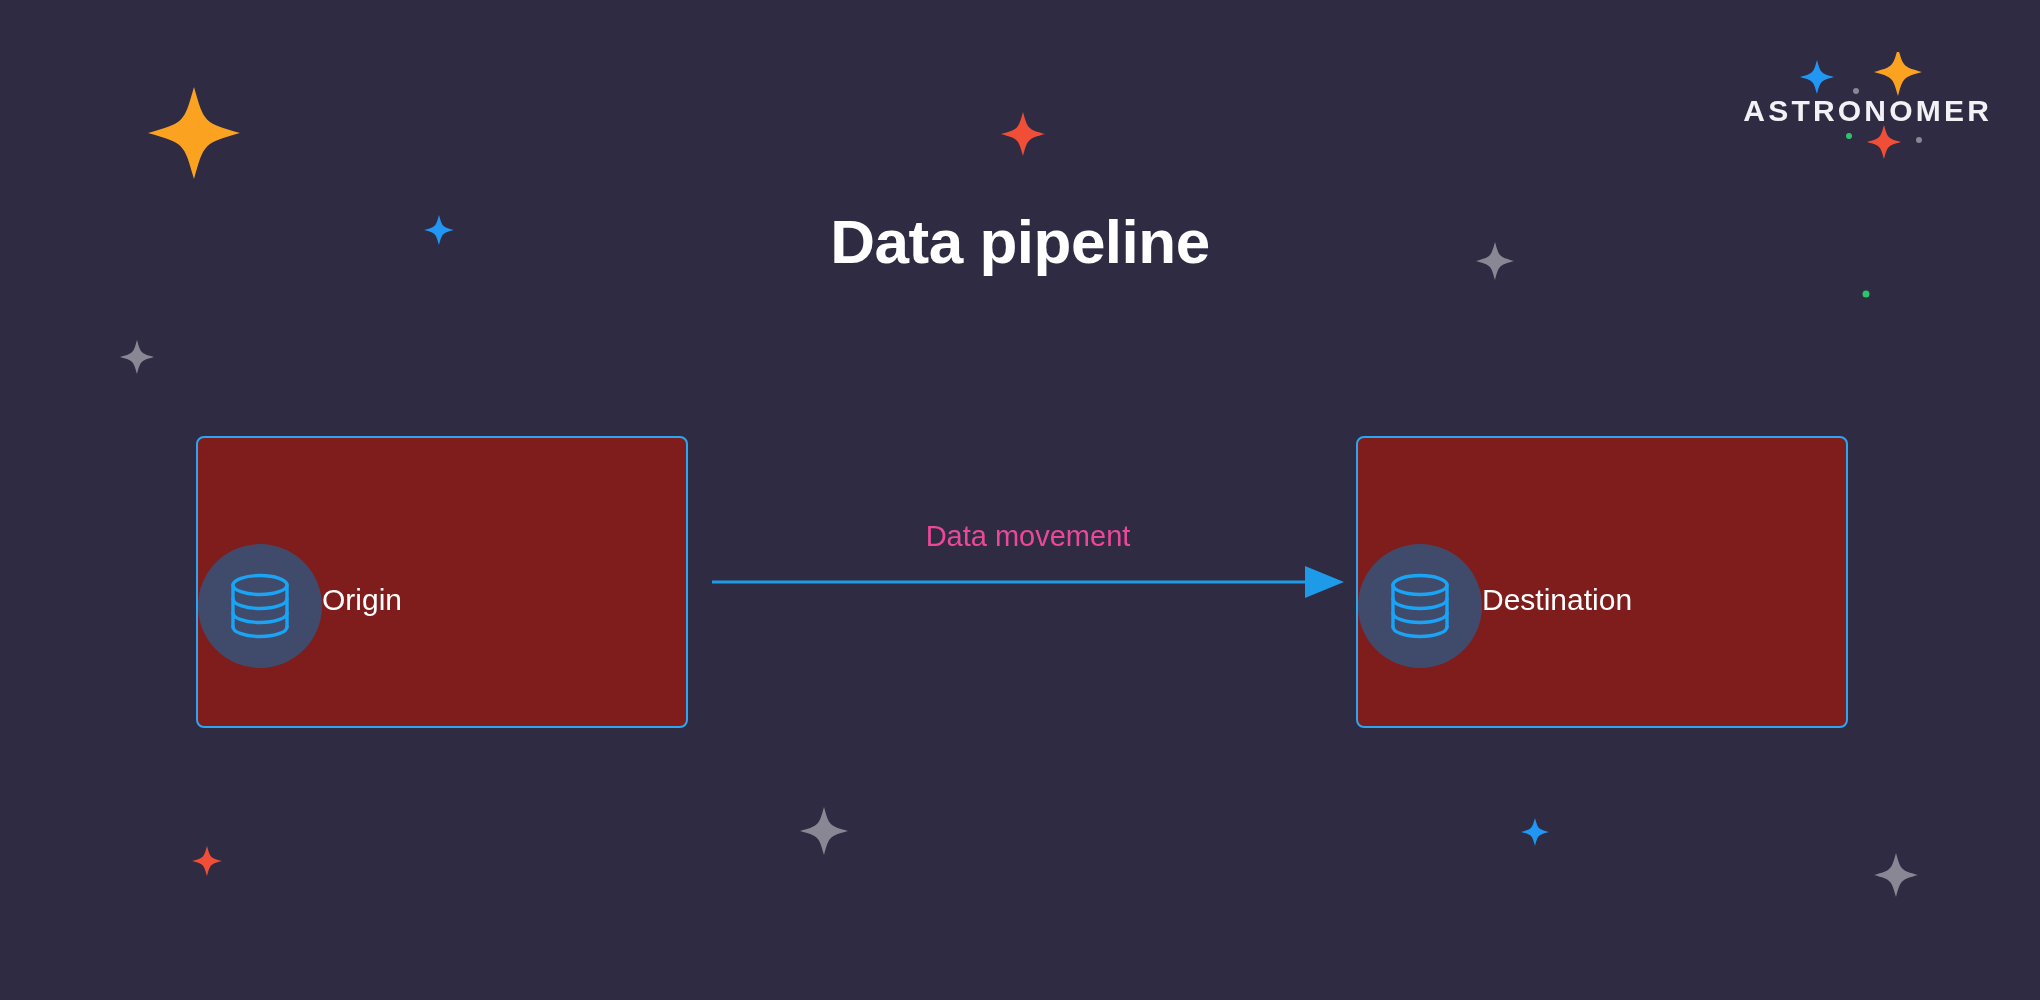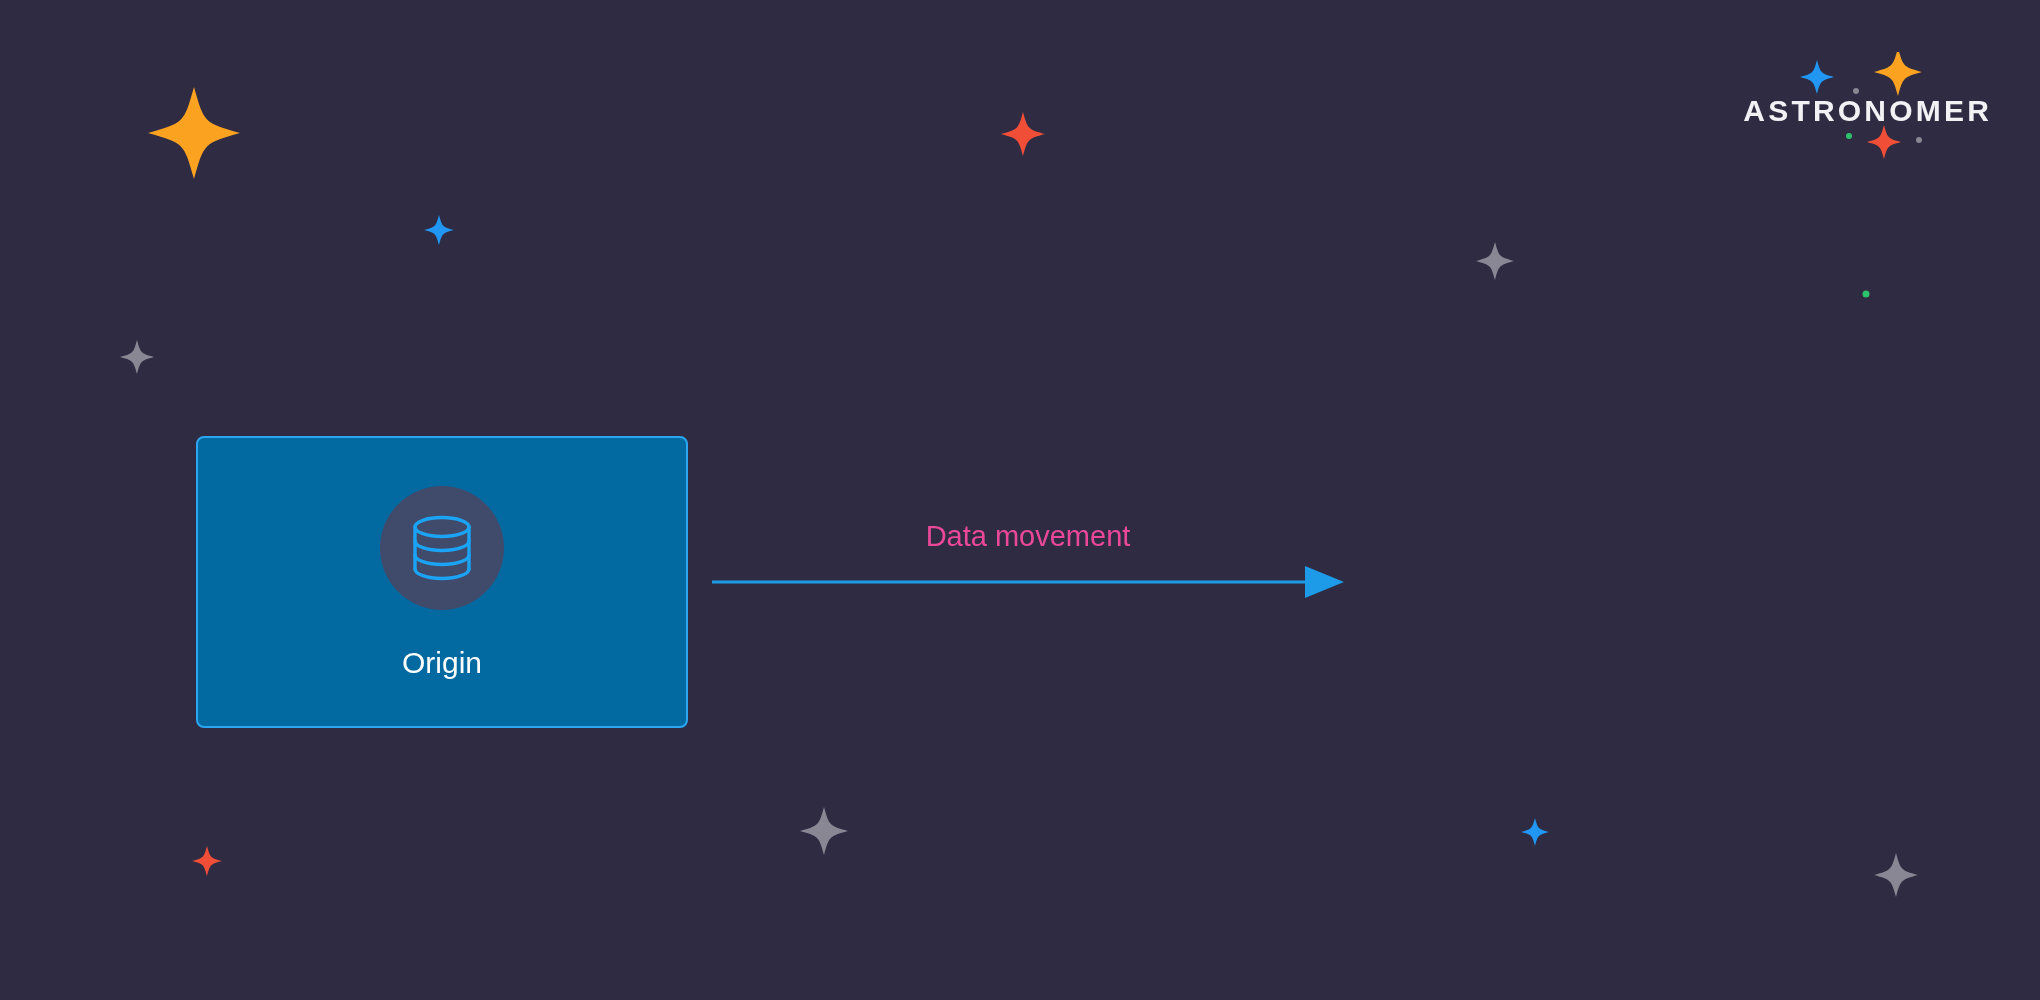--- a/index.html
+++ b/index.html
@@ -88,23 +88,23 @@
     z-index: 4;
   }
 
   .node-card {
     position: absolute;
     top: 0;
     width: 492px;
     height: 292px;
     border: 2px solid #2CA6F0;
     border-radius: 8px;
-    background: #0369a1;
+    background: #7f1d1d;
     display: flex;
-    flex-direction: column;
+    flex-direction: row;
     align-items: center;
     justify-content: flex-start;
   }
   .node-card.origin { left: 196px; }
   .node-card.destination { left: 1356px; }
 
   .node-badge {
     margin-top: 48px;
     width: 124px;
     height: 124px;
@@ -175,20 +175,21 @@
         <path d="M 79 8 C 82.74 21.259999999999998 82.74 21.259999999999998 96 25 C 82.74 28.740000000000002 82.74 28.740000000000002 79 42 C 75.26 28.740000000000002 75.26 28.740000000000002 62 25 C 75.26 21.259999999999998 75.26 21.259999999999998 79 8 Z" fill="#2196F3"></path>
         <circle cx="118" cy="39" r="3" fill="#8A8794"></circle>
         <path d="M 160 -4 C 165.28 14.719999999999999 165.28 14.719999999999999 184 20 C 165.28 25.28 165.28 25.28 160 44 C 154.72 25.28 154.72 25.28 136 20 C 154.72 14.719999999999999 154.72 14.719999999999999 160 -4 Z" fill="#FBA321"></path>
         <circle cx="111" cy="84" r="3" fill="#2EC46B"></circle>
         <path d="M 146 73 C 149.74 86.26 149.74 86.26 163 90 C 149.74 93.74 149.74 93.74 146 107 C 142.26 93.74 142.26 93.74 129 90 C 142.26 86.26 142.26 86.26 146 73 Z" fill="#F04E37"></path>
         <circle cx="181" cy="88" r="3" fill="#8A8794"></circle>
       </svg>
     <span class="wordmark">ASTRONOMER</span>
   </div>
 
+  <h1 id="page-title">Data pipeline</h1>
 
   <div id="diagram">
 
     <div class="node-card origin">
       <div class="node-badge">
         <svg width="60" height="66" viewBox="0 0 60 66" aria-hidden="true">
           <ellipse cx="30" cy="12" rx="27" ry="9.5" fill="none" stroke="#1BA4F5" stroke-width="3.4"></ellipse>
           <path d="M3 12 L3 54" fill="none" stroke="#1BA4F5" stroke-width="3.4" stroke-linecap="round"></path>
           <path d="M57 12 L57 54" fill="none" stroke="#1BA4F5" stroke-width="3.4" stroke-linecap="round"></path>
           <path d="M3 54 A27 9.5 0 0 0 57 54" fill="none" stroke="#1BA4F5" stroke-width="3.4" stroke-linecap="round"></path>
@@ -200,15 +201,28 @@
     </div>
 
     <div id="connector">
       <svg id="connector-svg" viewBox="0 0 656 292" aria-hidden="true">
         <line x1="12" y1="146" x2="610" y2="146" stroke="#1E9BE8" stroke-width="3"></line>
         <polygon points="605,130 644,146 605,162" fill="#1E9BE8"></polygon>
       </svg>
       <div class="connector-label above">Data movement</div>
     </div>
 
+    <div class="node-card destination">
+      <div class="node-badge">
+        <svg width="60" height="66" viewBox="0 0 60 66" aria-hidden="true">
+          <ellipse cx="30" cy="12" rx="27" ry="9.5" fill="none" stroke="#1BA4F5" stroke-width="3.4"></ellipse>
+          <path d="M3 12 L3 54" fill="none" stroke="#1BA4F5" stroke-width="3.4" stroke-linecap="round"></path>
+          <path d="M57 12 L57 54" fill="none" stroke="#1BA4F5" stroke-width="3.4" stroke-linecap="round"></path>
+          <path d="M3 54 A27 9.5 0 0 0 57 54" fill="none" stroke="#1BA4F5" stroke-width="3.4" stroke-linecap="round"></path>
+          <path d="M3 26 A27 9.5 0 0 0 57 26" fill="none" stroke="#1BA4F5" stroke-width="3.4" stroke-linecap="round"></path>
+          <path d="M3 40 A27 9.5 0 0 0 57 40" fill="none" stroke="#1BA4F5" stroke-width="3.4" stroke-linecap="round"></path>
+        </svg>
+      </div>
+      <div class="node-label">Destination</div>
+    </div>
 
   </div>
 </div>
 
 </body></html>

